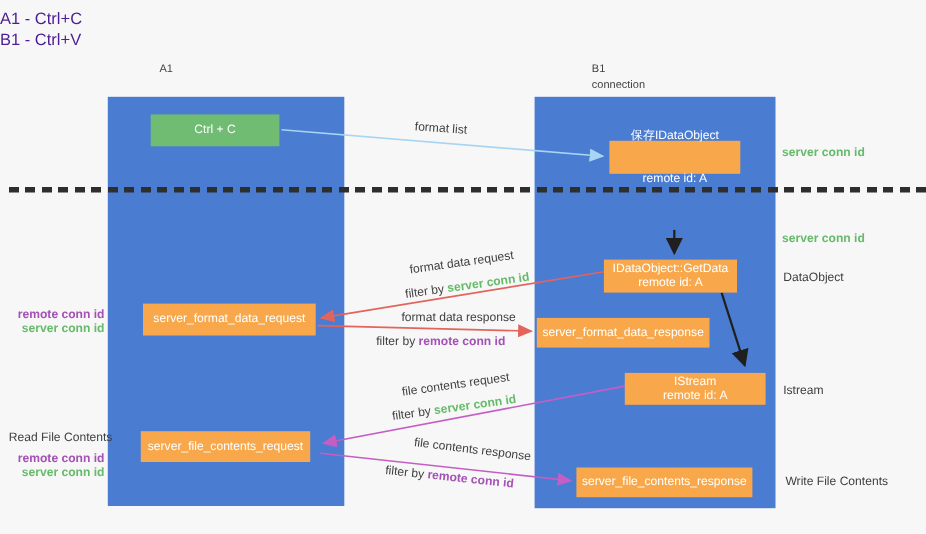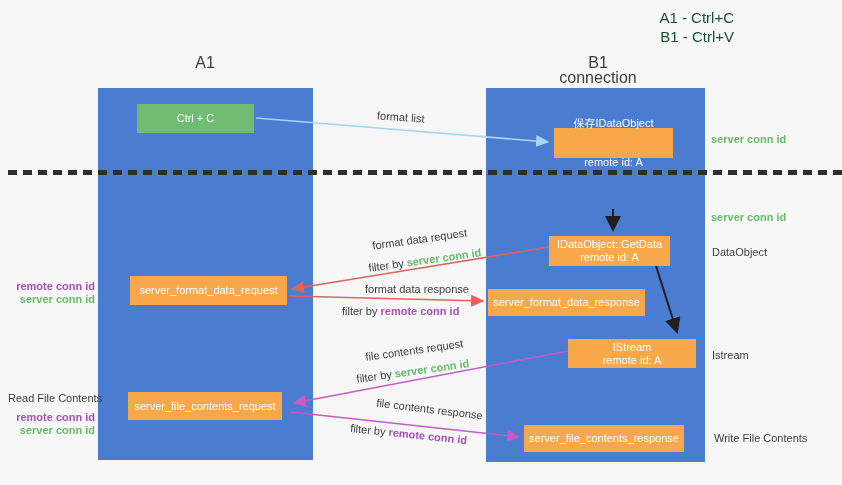--- a/index.html
+++ b/index.html
@@ -3,25 +3,25 @@
 <meta charset="utf-8">
 <style>
   html,body { margin:0; padding:0; }
   .canvas {
     position:relative; width:842px; height:485px;
     background:#f7f7f7; overflow:hidden;
     font-family:"Liberation Sans", sans-serif;
   }
   .title {
     position:absolute; top:8px; left:0; width:734px;
-    text-align:right; font-size:15px; line-height:19px; color:#14532d;
+    text-align:left; font-size:15px; line-height:19px; color:#4c1d95;
   }
   .colhead {
-    position:absolute; width:120px; text-align:center;
-    font-size:16px; line-height:15px; color:#3f3f3f;
+    position:absolute; width:120px; text-align:left;
+    font-size:10px; line-height:15px; color:#3f3f3f;
   }
   .rect { position:absolute; background:#4a7cd2; }
   .dashline {
     position:absolute; left:8px; top:170px; width:834px; height:5px;
     background:repeating-linear-gradient(90deg,#2e2e2e 0 9px,transparent 9px 15px);
   }
   .node {
     position:absolute; display:flex; flex-direction:column;
     align-items:center; justify-content:center;
     color:#ffffff; font-size:11px; line-height:13px; text-align:center;

